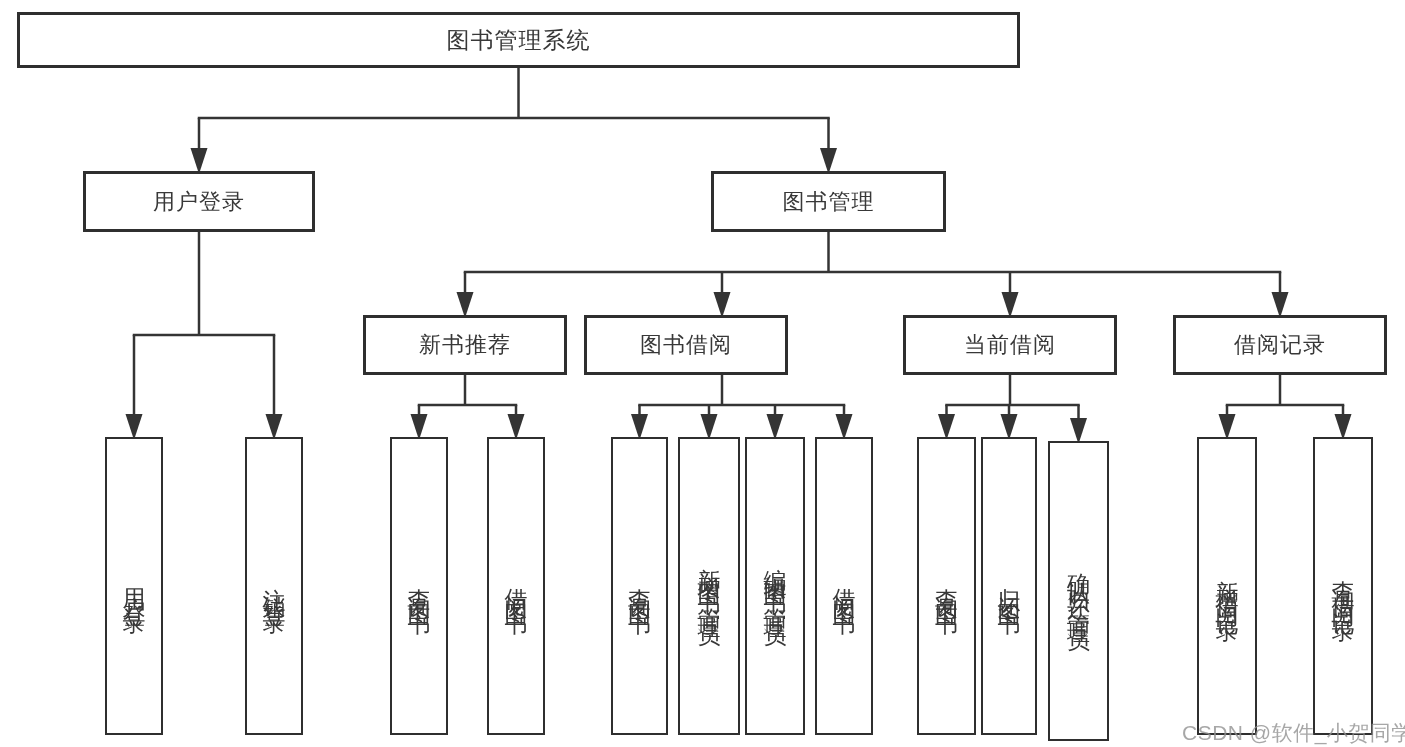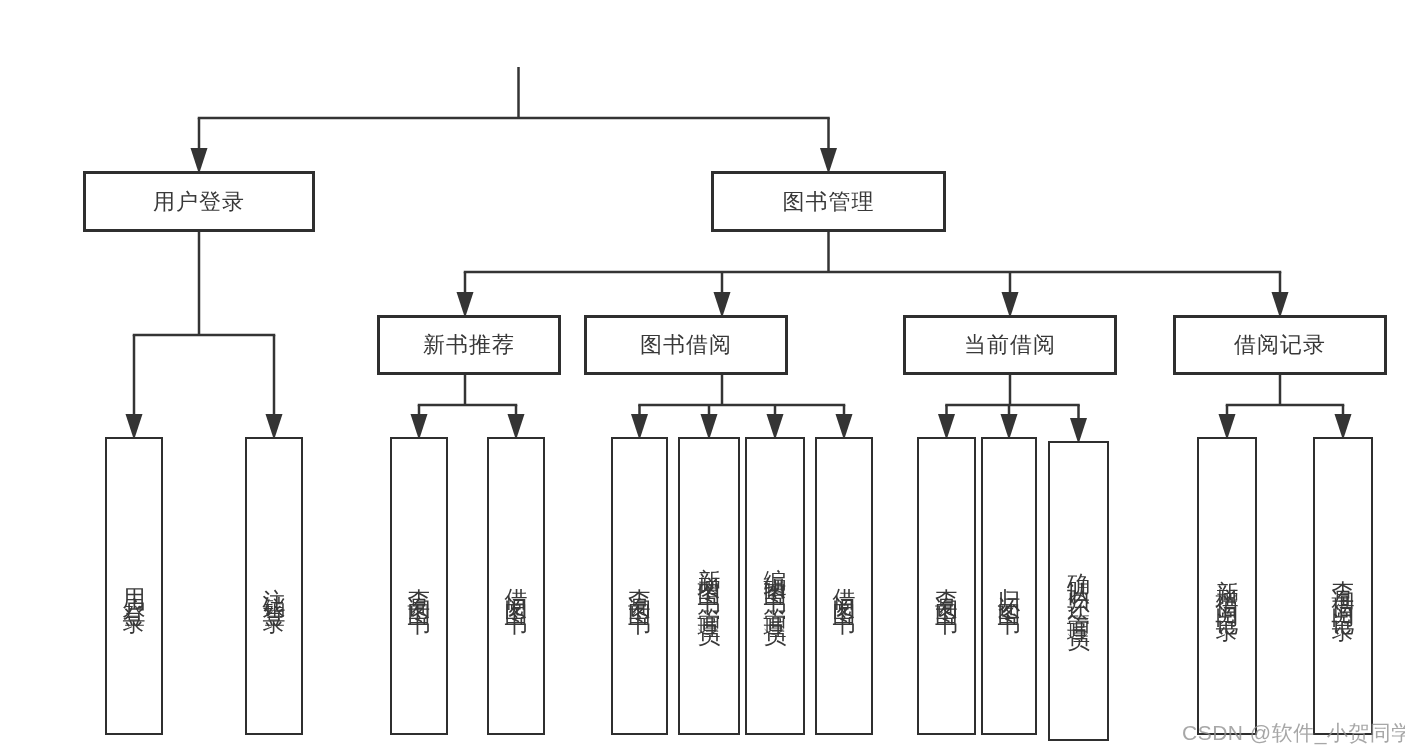--- a/index.html
+++ b/index.html
@@ -116,30 +116,33 @@
       <polygon points="1070,418 1087,418 1078.5,444" fill="#343434"></polygon>
       <line x1="945.25" y1="405" x2="1079.75" y2="405" stroke="#343434" stroke-width="2.5"></line>
       <line x1="1280" y1="374" x2="1280" y2="405" stroke="#343434" stroke-width="2.5"></line>
       <line x1="1227" y1="405" x2="1227" y2="419" stroke="#343434" stroke-width="2.5"></line>
       <polygon points="1218.5,414 1235.5,414 1227,440" fill="#343434"></polygon>
       <line x1="1343" y1="405" x2="1343" y2="419" stroke="#343434" stroke-width="2.5"></line>
       <polygon points="1334.5,414 1351.5,414 1343,440" fill="#343434"></polygon>
       <line x1="1225.75" y1="405" x2="1344.25" y2="405" stroke="#343434" stroke-width="2.5"></line>
     </svg>
 
+  <div class="node hbox root" id="n-root" style="left:17px; top:12px; width:1003px; height:56px;">
+    <span>图书管理系统</span>
+  </div>
 
   <div class="node hbox" id="n-login" style="left:83px; top:171px; width:232px; height:61px;">
     <span>用户登录</span>
   </div>
 
   <div class="node hbox" id="n-mgmt" style="left:711px; top:171px; width:235px; height:61px;align-items:center;">
     <span>图书管理</span>
   </div>
 
-  <div class="node hbox" id="n-recommend" style="left:363px; top:315px; width:184px; height:60px;margin-left:14px;">
+  <div class="node hbox" id="n-recommend" style="left:363px; top:315px; width:204px; height:60px;">
     <span>新书推荐</span>
   </div>
 
   <div class="node hbox" id="n-borrow" style="left:584px; top:315px; width:204px; height:60px;">
     <span>图书借阅</span>
   </div>
 
   <div class="node hbox" id="n-current" style="left:903px; top:315px; width:214px; height:60px;text-align:right;">
     <span>当前借阅</span>
   </div>

